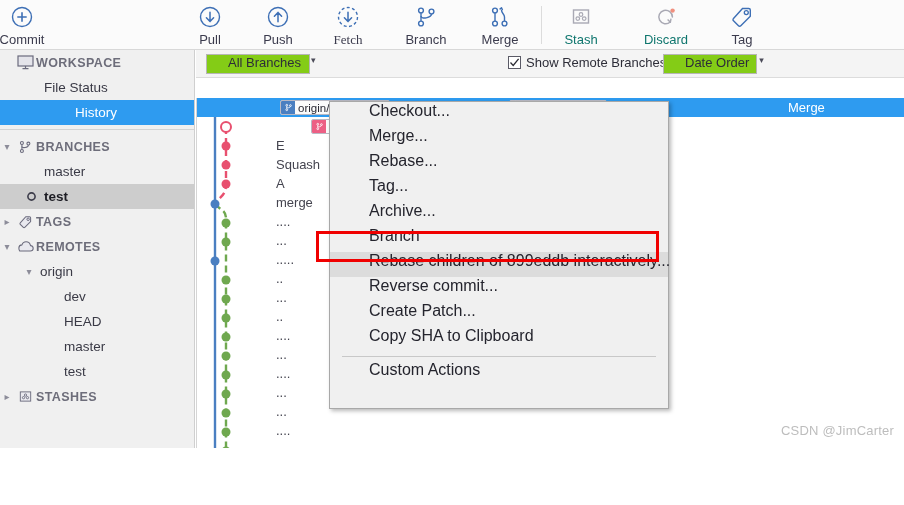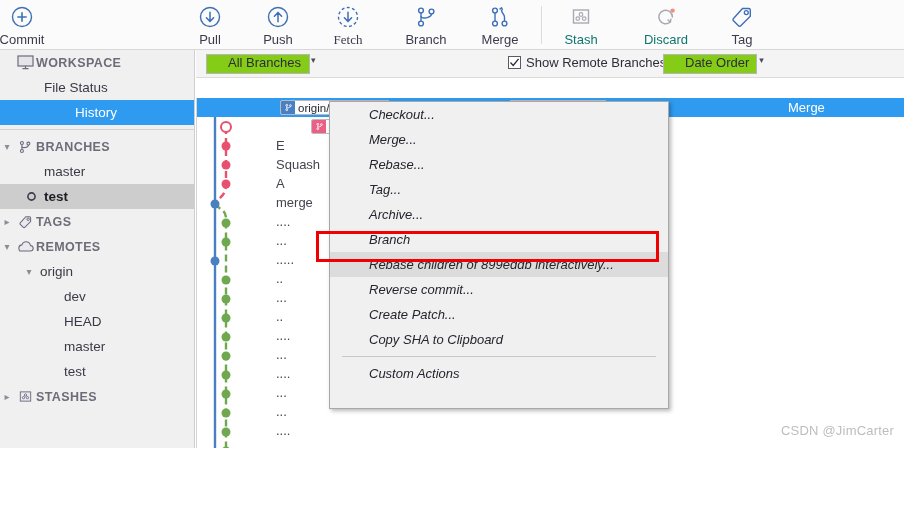--- a/index.html
+++ b/index.html
@@ -130,23 +130,23 @@
   .refbadge .rtxt{padding-right:2px;}
 
   
   .ctxmenu{
     position:absolute;left:329px;top:101px;width:340px;height:308px;
     background:#f0f0f0;border:1px solid #a8a8a8;
     box-shadow:2px 2px 4px rgba(0,0,0,.28);
     box-sizing:border-box;z-index:40;
   }
   .mi{
-    position:relative;height:25px;display:flex;align-items:center;
-    padding-left:39px;font-size:13px;color:#24242d;
-    box-sizing:border-box;cursor:default;user-select:none;white-space:nowrap;font-style:italic;
+    position:relative;height:25px;display:flex;align-items:flex-start;
+    padding-left:39px;font-size:16px;color:#24242d;
+    box-sizing:border-box;cursor:default;user-select:none;white-space:nowrap;
   }
   .mi.hl{background:#dcdcdc;}
   .msep{height:1px;background:#c8c8c8;margin:4px 12px 4px 12px;}
 
   
   .redbox{
     position:absolute;left:316px;top:231px;width:343px;height:31px;
     border:3px solid #f00000;box-sizing:border-box;z-index:60;pointer-events:none;
   }
 

